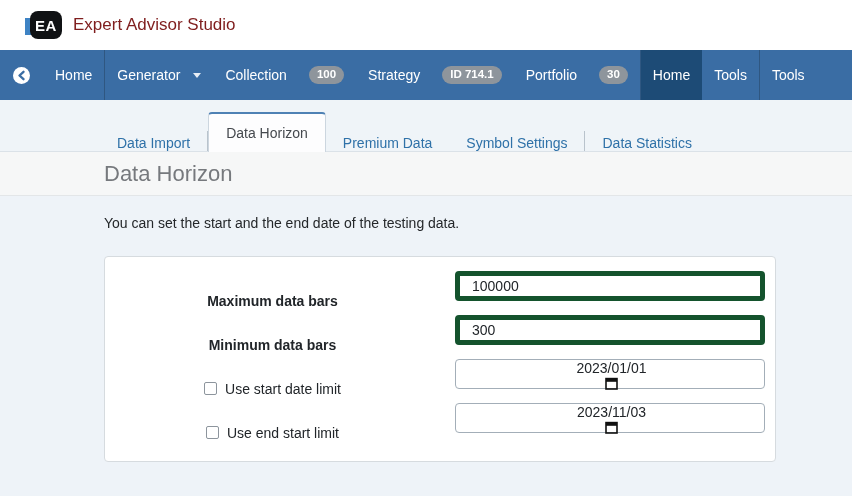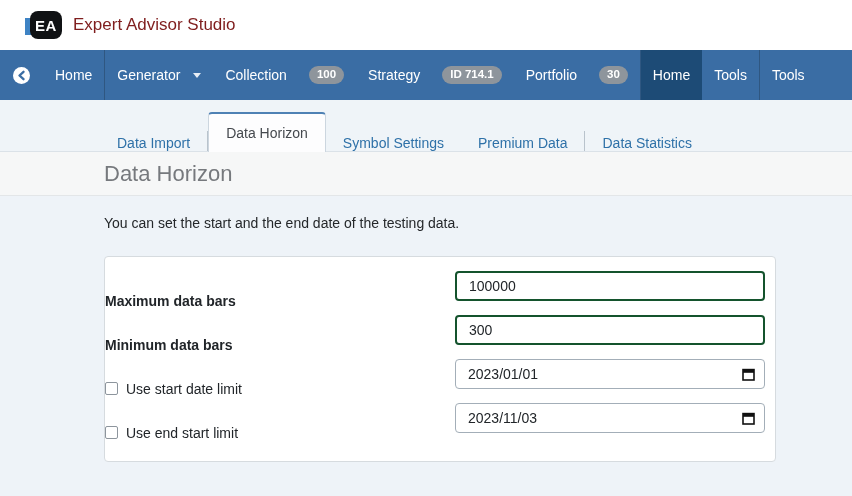--- a/index.html
+++ b/index.html
@@ -82,41 +82,41 @@
   .description { font-size: 14px; color: #24272a; margin-bottom: 25px; }
 
   .panel {
     width: 672px; background: #fff;
     border: 1px solid #d6dbdf; border-radius: 4px;
     padding: 14px 0 28px 0;
   }
   .form-row { display: flex; align-items: center; height: 30px; margin-bottom: 14px; }
   .form-row:last-child { margin-bottom: 0; }
   .label-col {
-    width: 350px; display: flex; justify-content: flex-start; align-items: center;
+    width: 350px; display: flex; justify-content: center; align-items: center;
     padding-right: 15px;
     margin-top: 29px;
   }
   .field-label { font-size: 14px; font-weight: bold; color: #212529; }
   .check-label { font-size: 14px; font-weight: 400; color: #212529; margin-left: 8px; cursor: pointer; }
   .checkbox {
     appearance: none; -webkit-appearance: none;
     width: 13px; height: 13px; border: 1px solid #8d959d; border-radius: 2px;
     background: #fff; cursor: pointer; flex: 0 0 auto;
   }
   .input-col { width: 310px; }
   .text-input {
-    width: 100%; height: 30px; border: 2px solid #14532d; border-radius: 4px;
+    width: 100%; height: 30px; border: 5px solid #14532d; border-radius: 4px;
     padding: 0 12px; font-size: 14px; color: #212529; background: #fff;
     font-family: inherit; outline: none;
   }
   .date-input {
     width: 100%; height: 30px; border: 1px solid #a3aeb8; border-radius: 4px;
     background: #fff; display: flex; align-items: center;
-    justify-content: space-between; padding: 0 9px 0 12px; cursor: text;
+    justify-content: space-between; padding: 0 9px 0 12px; cursor: text; flex-direction: column;
   }
   .date-text { font-size: 14px; color: #212529; }
   .calendar-icon { display: flex; align-items: center; cursor: pointer; }
 </style>
 </head>
 <body>
 
 <div class="topbar">
   <div class="logo-wrap">
     <div class="logo-accent"></div>
@@ -165,22 +165,22 @@
   <div class="nav-item">
     <span>Tools</span>
   </div>
 
 </div>
 
 <div class="tabbar">
   <div class="tab">Data Import</div>
   <div class="tab-divider"></div>
   <div class="tab active">Data Horizon</div>
+  <div class="tab">Premium Data</div>
   <div class="tab">Symbol Settings</div>
-  <div class="tab">Premium Data</div>
   <div class="tab-divider"></div>
   <div class="tab">Data Statistics</div>
 </div>
 
 <div class="page-header">
   <div class="page-title">Data Horizon</div>
 </div>
 
 <div class="content">
   <div class="description">You can set the start and the end date of the testing data.</div>

